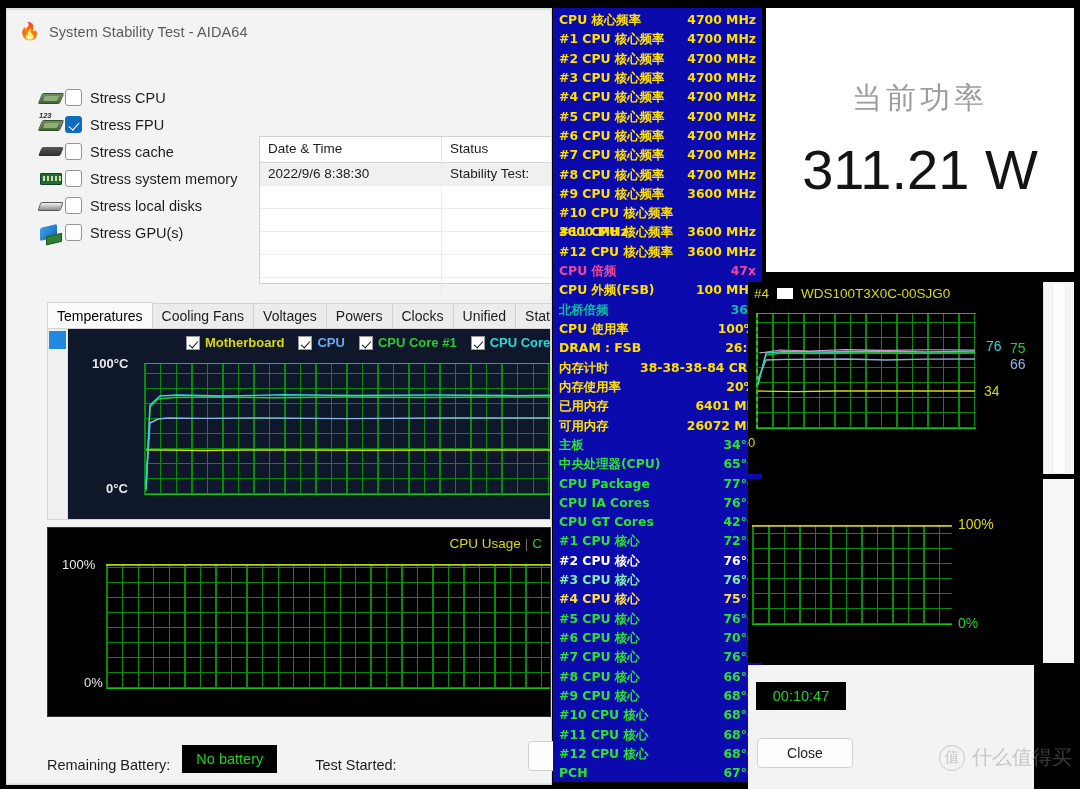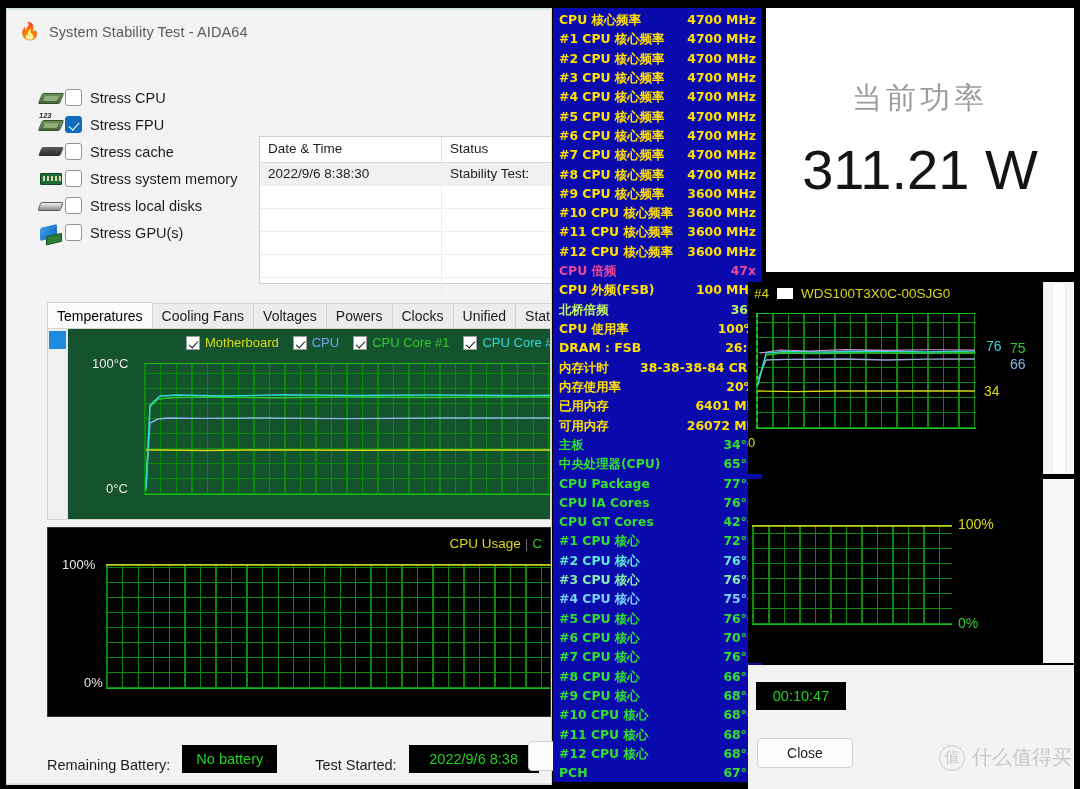--- a/index.html
+++ b/index.html
@@ -107,21 +107,21 @@
 
   
   #temp-panel {
     position: absolute; left: 40px; top: 274px; right: 0; height: 192px;
     background: #fff; border: 1px solid #d3d3d3; display: flex;
   }
   #temp-scroll { width: 20px; background: #f0f0f0; border-right: 1px solid #e0e0e0;
      position: relative; }
   #temp-scroll .thumb { position: absolute; left: 1px; top: 2px; width: 17px; height: 18px;
      background: #1f8ae0; }
-  #temp-graph { flex: 1; background: #14532d; position: relative; overflow: hidden; }
+  #temp-graph { flex: 1; background: #0f172a; position: relative; overflow: hidden; font-weight: bold; }
   .legend-row { position: absolute; left: 118px; top: 6px; display: flex; gap: 14px; }
   .legend-row .it { display: flex; align-items: center; font-size: 13px; white-space: nowrap; }
   .legend-cb { width: 14px; height: 14px; background: #fff; border: 1px solid #9a9a9a;
      margin-right: 5px; position: relative; }
   .legend-cb::after { content:""; position:absolute; left:4px; top:2px; width:4px; height:8px;
      border: solid #111; border-width: 0 1.6px 1.6px 0; transform: rotate(42deg); }
   .axlbl { position: absolute; color: #e9e9e9; font-size: 13px; }
   .grid {
     position: absolute; background-image:
       repeating-linear-gradient(90deg, #0a8a0a 0 1px, transparent 1px 15.5px),
@@ -193,21 +193,21 @@
   #right-scroll .sb { position: absolute; left: 8px; top: 0; width: 14px; height: 192px;
      background: #fefefe; border: 1px solid #ececec; }
 
   #usage-right {
     position: absolute; left: 748px; top: 479px; width: 295px; height: 184px;
     background: #000;
   }
   #right-scroll2 { position: absolute; left: 1043px; top: 479px; width: 31px; height: 184px;
      background: #f6f6f6; }
 
-  #right-bottom { position: absolute; left: 748px; top: 665px; width: 326px; height: 124px;
+  #right-bottom { position: absolute; left: 748px; top: 665px; width: 286px; height: 124px;
      background: #f3f3f3; }
   #elapsed-box { position: absolute; left: 8px; top: 17px; }
   #close-btn { position: absolute; left: 9px; top: 73px; width: 96px; height: 30px;
      border: 1px solid #d0d0d0; border-radius: 4px; background: #fdfdfd;
      font-size: 14px; color: #1c1c1c; display: flex; align-items: center;
      justify-content: center; }
 
   #watermark { position: absolute; right: 8px; bottom: 18px; display: flex;
      align-items: center; gap: 7px; opacity: .42; }
   #watermark .circ { width: 26px; height: 26px; border: 1.6px solid #8b8b8b;
@@ -365,21 +365,20 @@
         <div class="grid" style="left:58px;top:36px;right:0;height:125px"></div>
         <svg style="position:absolute;left:58px;top:36px;width:450px;height:125px">
           <line x1="0" y1="1" x2="450" y2="1" stroke="#d9d916" stroke-width="1.6"></line>
         </svg>
       </div>
 
       <div id="status-strip">
         <div class="slabel">Remaining Battery:</div>
         <div class="blackbox">No battery</div>
         <div class="slabel" style="margin-left:38px">Test Started:</div>
-        <div class="blackbox" style="min-width:130px">2022/9/6 8:38</div>
       </div>
 
       <div id="btnbar">
         
         
         
         
       </div>
     </div>
   </div>
@@ -420,41 +419,41 @@
         <span class="v">4700 MHz</span>
       </div>
       <div class="srow" style="color: rgb(255, 224, 0);">
         <span class="k">#8 CPU 核心频率</span>
         <span class="v">4700 MHz</span>
       </div>
       <div class="srow" style="color: rgb(255, 224, 0);">
         <span class="k">#9 CPU 核心频率</span>
         <span class="v">3600 MHz</span>
       </div>
-      <div class="srow" style="color: rgb(255, 224, 0);">
+      <div class="srow" style="color: rgb(255, 224, 0); flex-direction: column;">
         <span class="k">#10 CPU 核心频率</span>
         <span class="v">3600 MHz</span>
       </div>
       <div class="srow" style="color: rgb(255, 224, 0);">
         <span class="k">#11 CPU 核心频率</span>
         <span class="v">3600 MHz</span>
       </div>
       <div class="srow" style="color: rgb(255, 224, 0);">
         <span class="k">#12 CPU 核心频率</span>
         <span class="v">3600 MHz</span>
       </div>
       <div class="srow" style="color: #ec4899;">
         <span class="k">CPU 倍频</span>
         <span class="v">47x</span>
       </div>
       <div class="srow" style="color: rgb(255, 224, 0);">
         <span class="k">CPU 外频(FSB)</span>
         <span class="v">100 MHz</span>
       </div>
-      <div class="srow" style="color: #bef264;">
+      <div class="srow" style="color: #14b8a6;">
         <span class="k">北桥倍频</span>
         <span class="v">36x</span>
       </div>
       <div class="srow" style="color: rgb(255, 224, 0);">
         <span class="k">CPU 使用率</span>
         <span class="v">100%</span>
       </div>
       <div class="srow" style="color: rgb(255, 224, 0);">
         <span class="k">DRAM : FSB</span>
         <span class="v">26:1</span>
@@ -492,29 +491,29 @@
         <span class="v">76°C</span>
       </div>
       <div class="srow" style="color: rgb(47, 224, 47);">
         <span class="k">CPU GT Cores</span>
         <span class="v">42°C</span>
       </div>
       <div class="srow" style="color: rgb(47, 224, 47);">
         <span class="k">#1 CPU 核心</span>
         <span class="v">72°C</span>
       </div>
-      <div class="srow" style="color: #5eead4;">
+      <div class="srow" style="color: #ffffff;">
         <span class="k">#2 CPU 核心</span>
         <span class="v">76°C</span>
       </div>
       <div class="srow" style="color: #86efac;">
         <span class="k">#3 CPU 核心</span>
         <span class="v">76°C</span>
       </div>
-      <div class="srow" style="color: #7dd3fc; align-items: center;">
+      <div class="srow" style="color: #fde047; align-items: center;">
         <span class="k">#4 CPU 核心</span>
         <span class="v">75°C</span>
       </div>
       <div class="srow" style="color: rgb(47, 224, 47);">
         <span class="k">#5 CPU 核心</span>
         <span class="v">76°C</span>
       </div>
       <div class="srow" style="color: rgb(47, 224, 47);">
         <span class="k">#6 CPU 核心</span>
         <span class="v">70°C</span>

